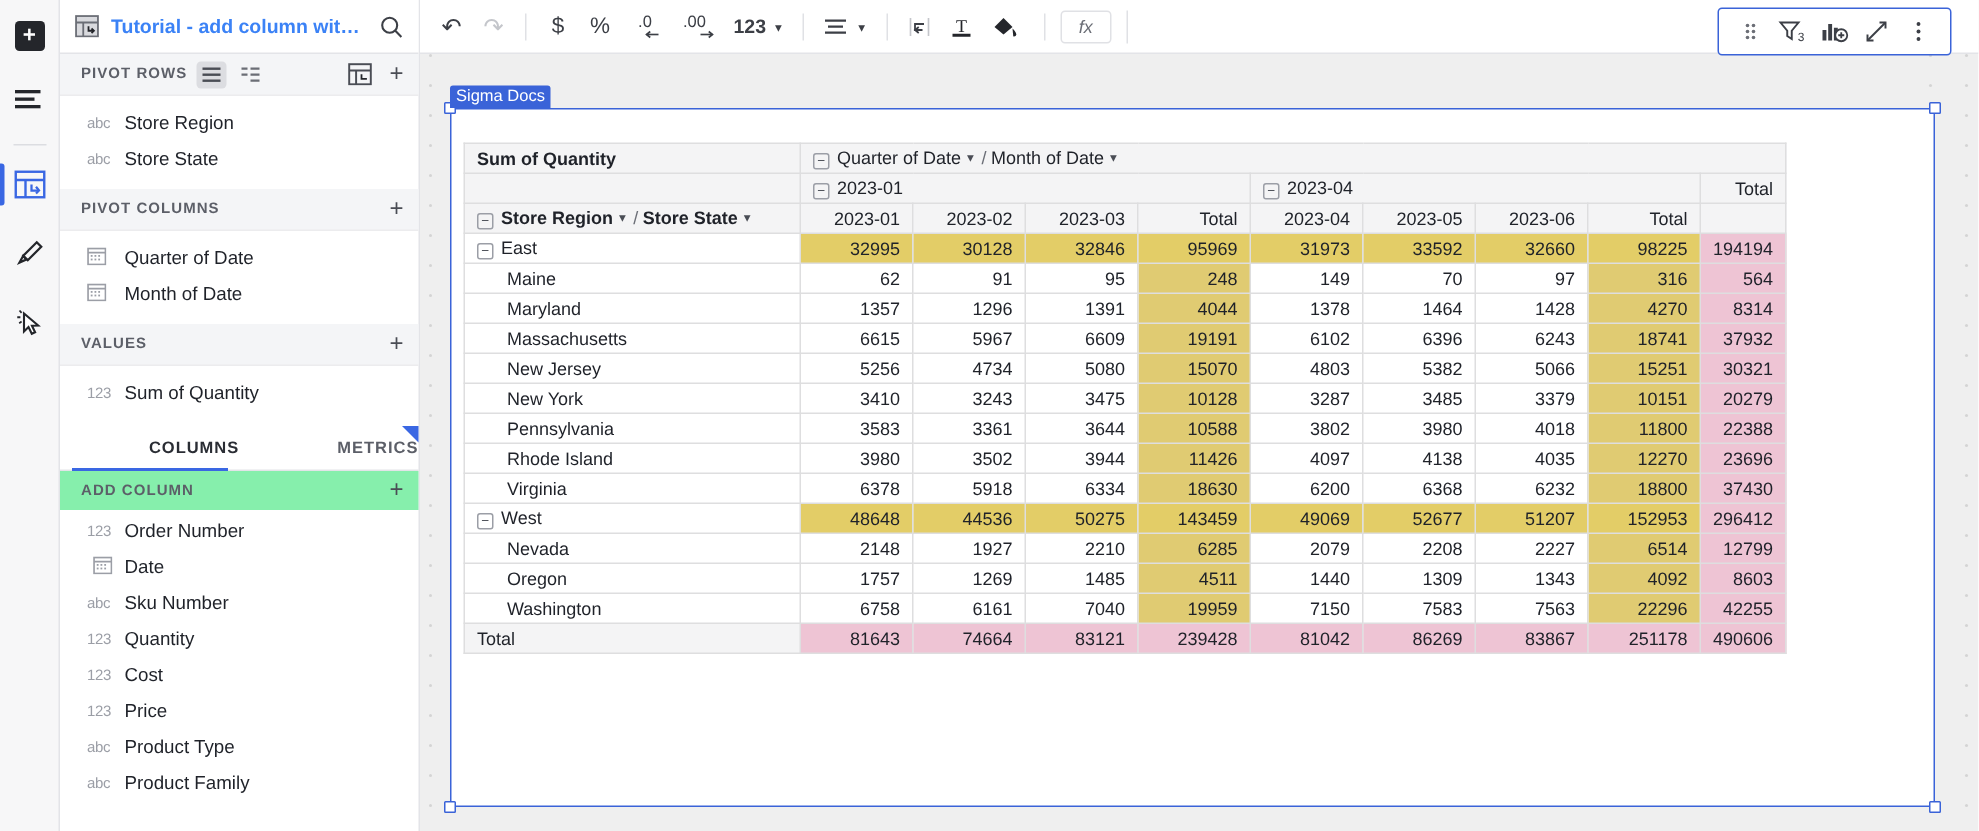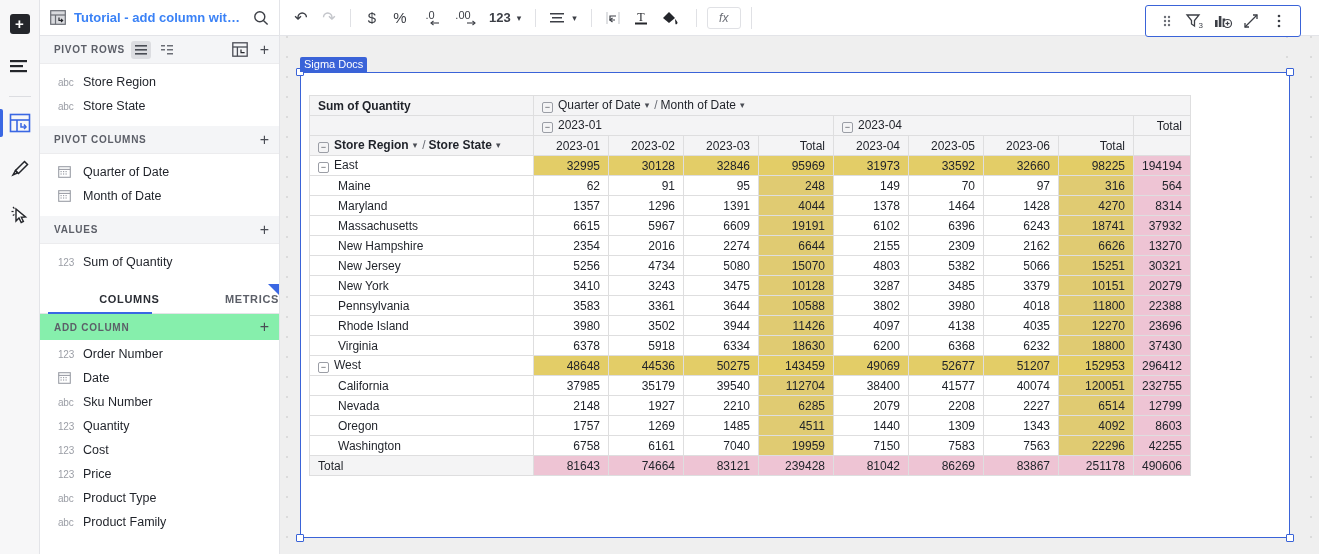--- a/index.html
+++ b/index.html
@@ -314,21 +314,21 @@
     <div class="sec-head" style="background:#86efac; border-bottom:none; height:26px;">
       <span class="lbl">ADD COLUMN</span>
       <span class="spacer"></span>
       <span class="plus-ico">+</span>
     </div>
     <div style="padding-top:2px;">
       <div class="field-row" style="height:24px;">
         <span class="tag">123</span>
         <span>Order Number</span>
       </div>
-      <div class="field-row" style="height:24px;">
+      <div class="field-row" style="height:24px;text-align:right;">
         <span class="tag">
           <svg width="13" height="13" viewBox="0 0 13 13">
             <rect x="0.7" y="1.7" width="11.6" height="10.6" fill="none" stroke="#9b9ea6" stroke-width="1.1"></rect>
             <line x1="0.7" y1="4.4" x2="12.3" y2="4.4" stroke="#9b9ea6" stroke-width="1.1"></line>
             <g fill="#9b9ea6">
                 <rect x="2.5" y="6" width="1.2" height="1.2"></rect>
                 <rect x="5" y="6" width="1.2" height="1.2"></rect>
                 <rect x="7.5" y="6" width="1.2" height="1.2"></rect>
                 <rect x="2.5" y="8.4" width="1.2" height="1.2"></rect>
                 <rect x="5" y="8.4" width="1.2" height="1.2"></rect>
@@ -606,32 +606,20 @@
               <td class="num">5967</td>
               <td class="num">6609</td>
               <td class="num sub-num">19191</td>
               <td class="num">6102</td>
               <td class="num">6396</td>
               <td class="num">6243</td>
               <td class="num sub-num">18741</td>
               <td class="num grand">37932</td>
             </tr>
             <tr>
-              <td class="lbl-cell indent"><span>New Hampshire</span></td>
-              <td class="num">2354</td>
-              <td class="num">2016</td>
-              <td class="num">2274</td>
-              <td class="num sub-num">6644</td>
-              <td class="num">2155</td>
-              <td class="num">2309</td>
-              <td class="num">2162</td>
-              <td class="num sub-num">6626</td>
-              <td class="num grand">13270</td>
-            </tr>
-            <tr>
               <td class="lbl-cell indent"><span>New Jersey</span></td>
               <td class="num">5256</td>
               <td class="num">4734</td>
               <td class="num">5080</td>
               <td class="num sub-num">15070</td>
               <td class="num">4803</td>
               <td class="num">5382</td>
               <td class="num">5066</td>
               <td class="num sub-num">15251</td>
               <td class="num grand">30321</td>
@@ -688,32 +676,20 @@
               <td class="lbl-cell"><span class="minus">−</span><span>West</span></td>
               <td class="num grp-num">48648</td>
               <td class="num grp-num">44536</td>
               <td class="num grp-num">50275</td>
               <td class="num grp-num">143459</td>
               <td class="num grp-num">49069</td>
               <td class="num grp-num">52677</td>
               <td class="num grp-num">51207</td>
               <td class="num grp-num">152953</td>
               <td class="num grand">296412</td>
-            </tr>
-            <tr>
-              <td class="lbl-cell indent"><span>California</span></td>
-              <td class="num">37985</td>
-              <td class="num">35179</td>
-              <td class="num">39540</td>
-              <td class="num sub-num">112704</td>
-              <td class="num">38400</td>
-              <td class="num">41577</td>
-              <td class="num">40074</td>
-              <td class="num sub-num">120051</td>
-              <td class="num grand">232755</td>
             </tr>
             <tr>
               <td class="lbl-cell indent"><span>Nevada</span></td>
               <td class="num">2148</td>
               <td class="num">1927</td>
               <td class="num">2210</td>
               <td class="num sub-num">6285</td>
               <td class="num">2079</td>
               <td class="num">2208</td>
               <td class="num">2227</td>

